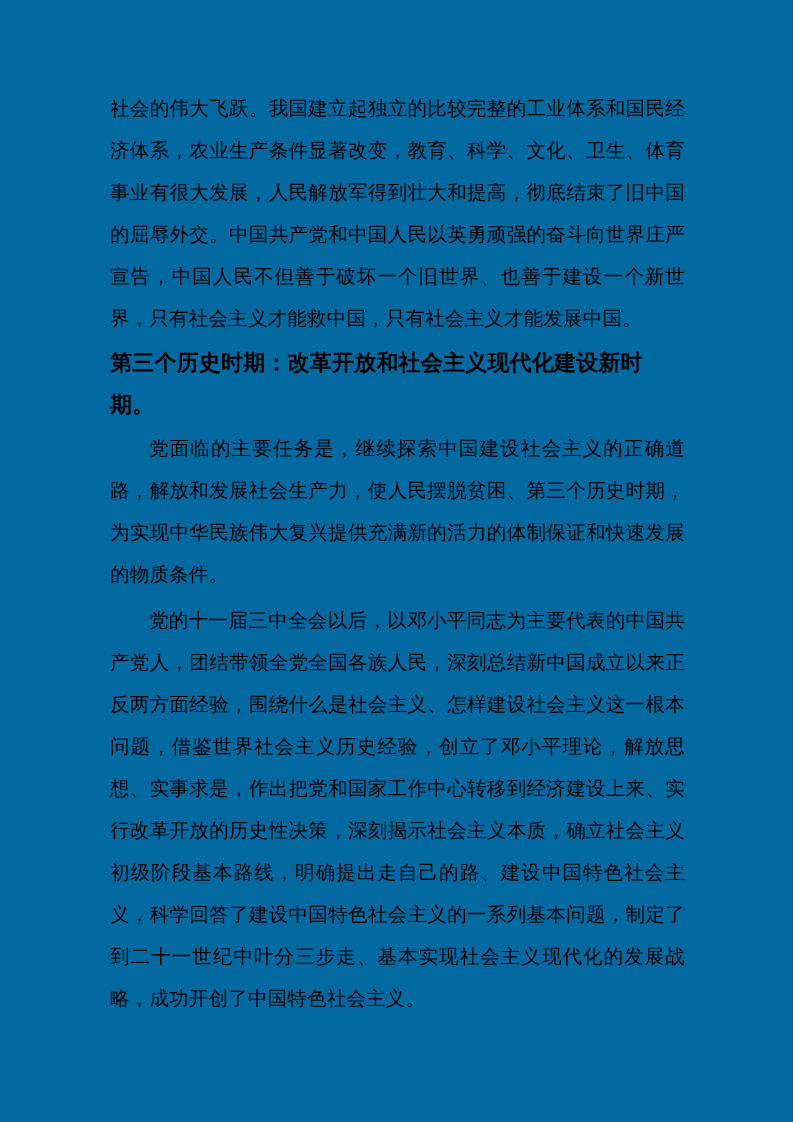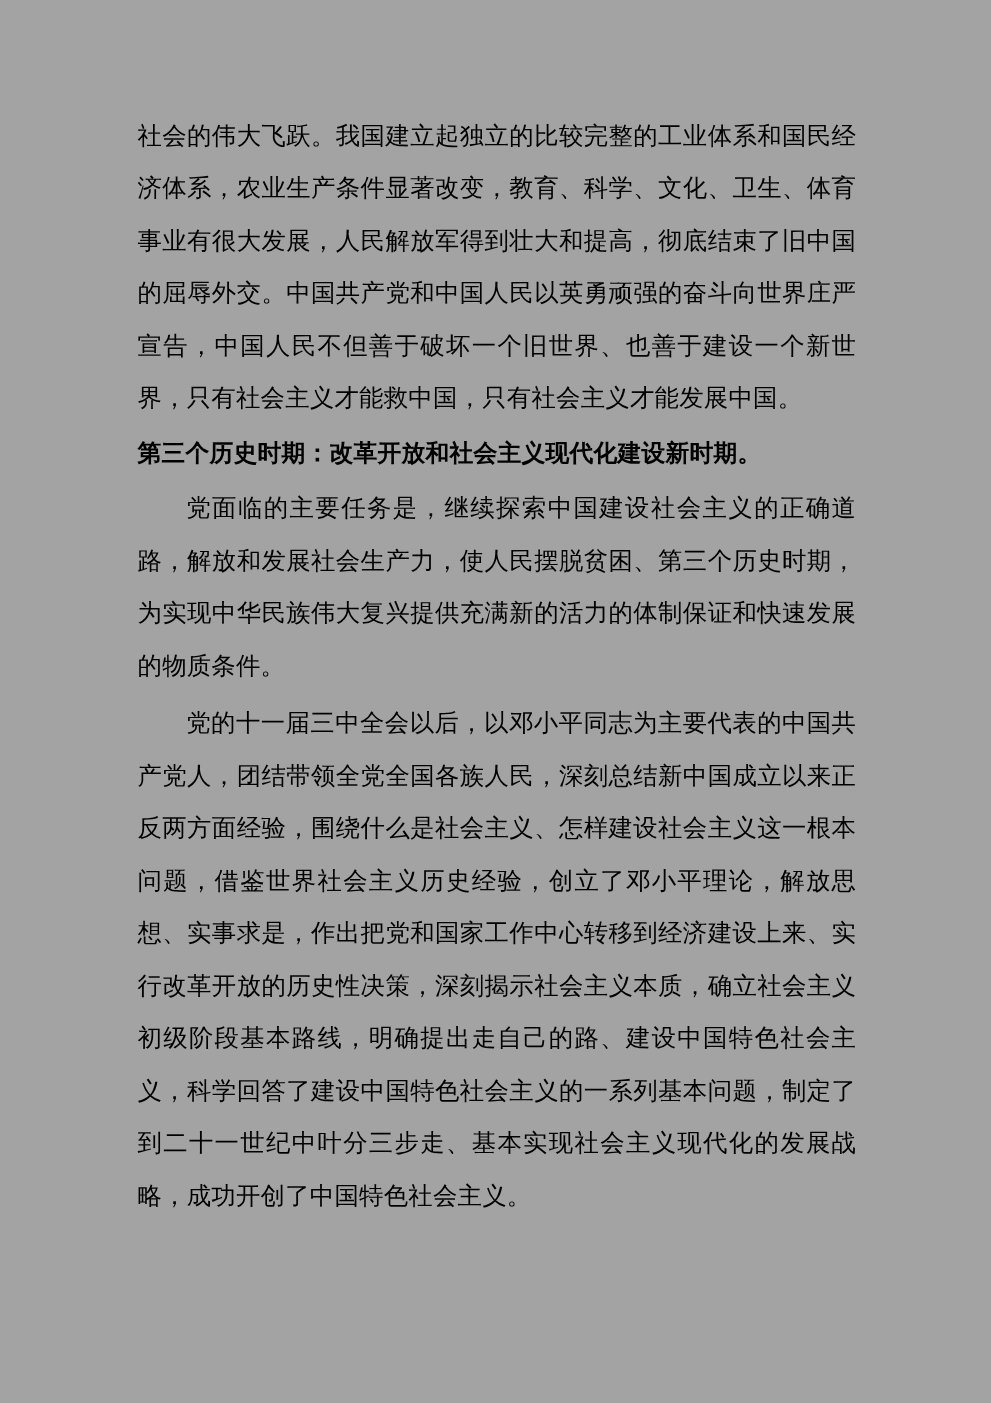--- a/index.html
+++ b/index.html
@@ -8,21 +8,21 @@
     background: #ffffff;
   }
   body {
     font-family: "DejaVu Serif", "Liberation Serif", serif;
     color: #000000;
   }
   .page {
     position: relative;
     width: 793px;
     height: 1122px;
-    background: #a3a3a3;
+    background: #0369a1;
     box-sizing: border-box;
     overflow: hidden;
   }
   .content {
     position: absolute;
     left: 110px;
     top: 88px;
     width: 575px;
   }
   .para {
@@ -31,21 +31,21 @@
     text-align: justify;
     text-justify: inter-ideograph;
     letter-spacing: 0.2px;
     margin: 0 0 0 0;
     font-family: "DejaVu Serif", "Liberation Serif", serif;
   }
   .para.indent {
     text-indent: 39px;
   }
   .heading {
-    font-size: 19px;
+    font-size: 22px;
     line-height: 42px;
     font-weight: bold;
     margin: 0;
     letter-spacing: 0.2px;
     font-family: "DejaVu Sans", "Liberation Sans", sans-serif;
   }
   .gap-small { height: 2px; }
   .gap-med { height: 4px; }
 </style>
 </head>

